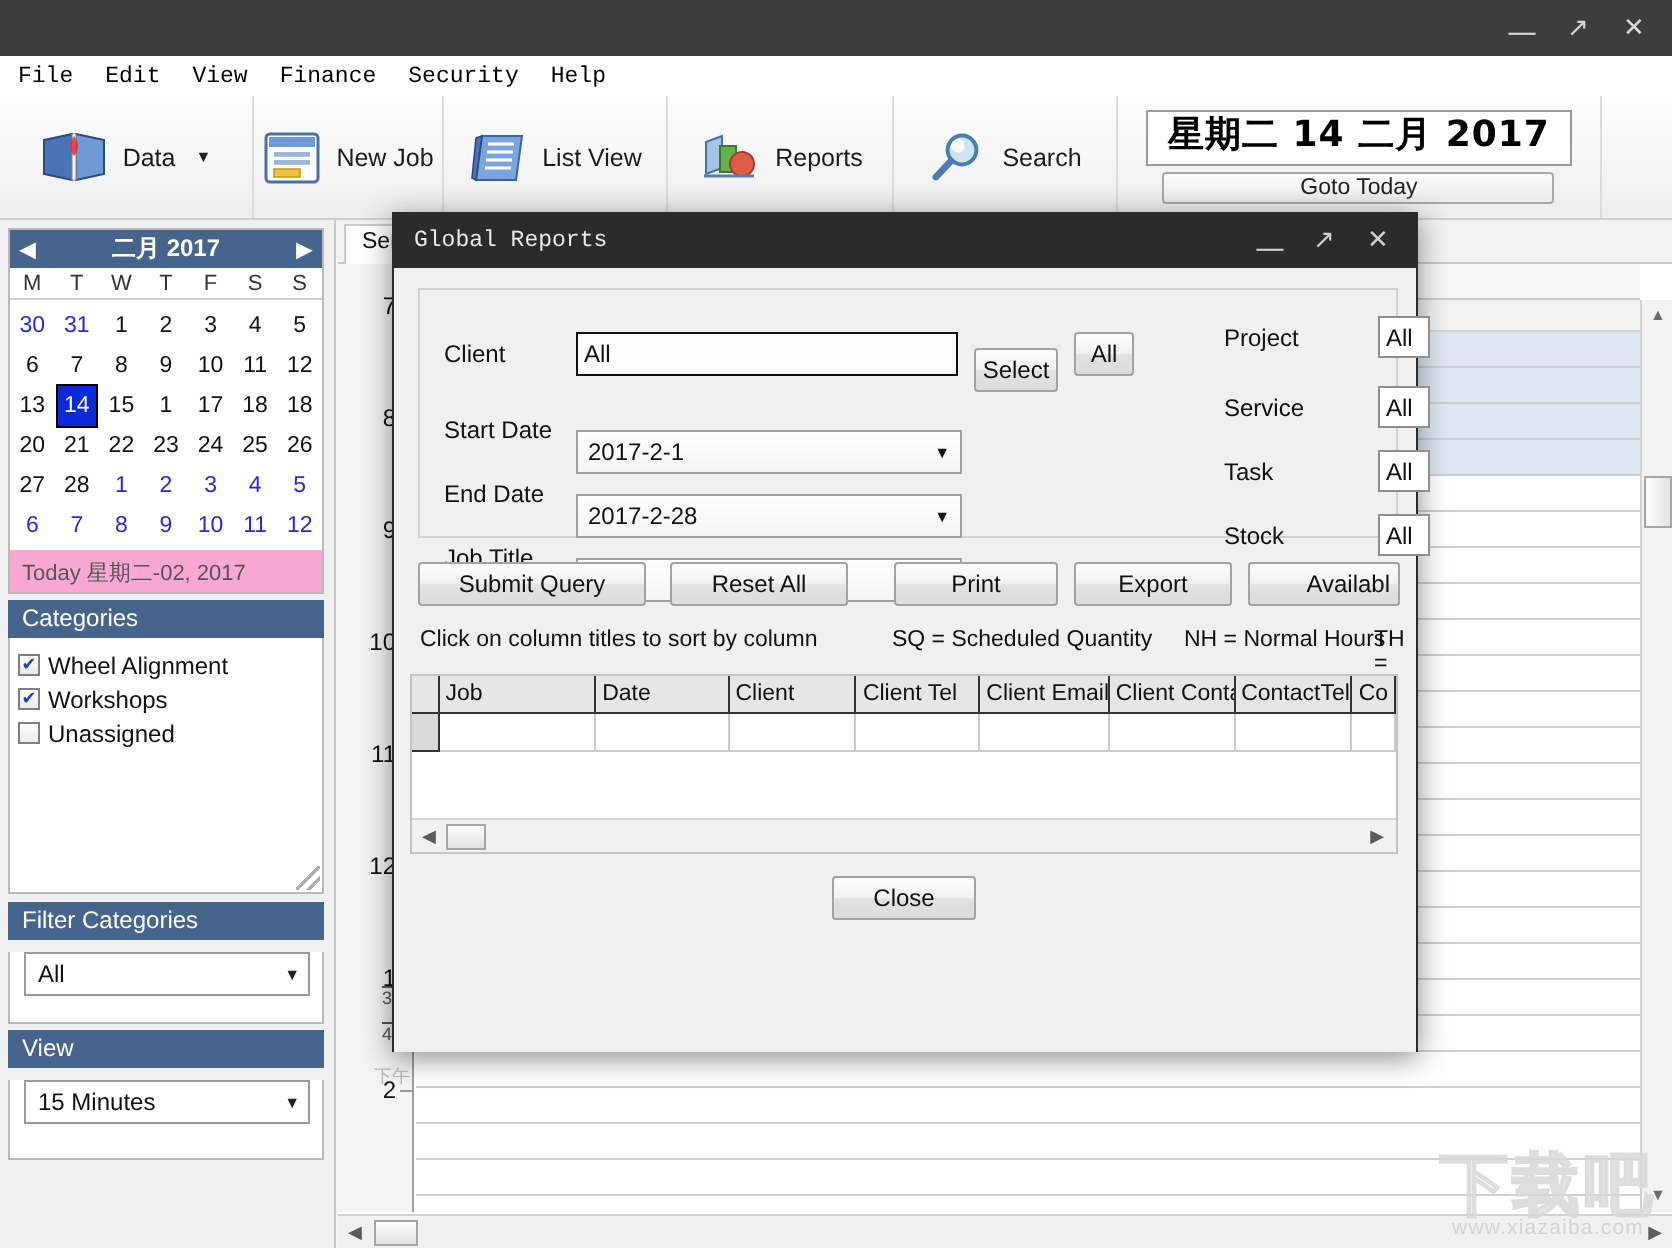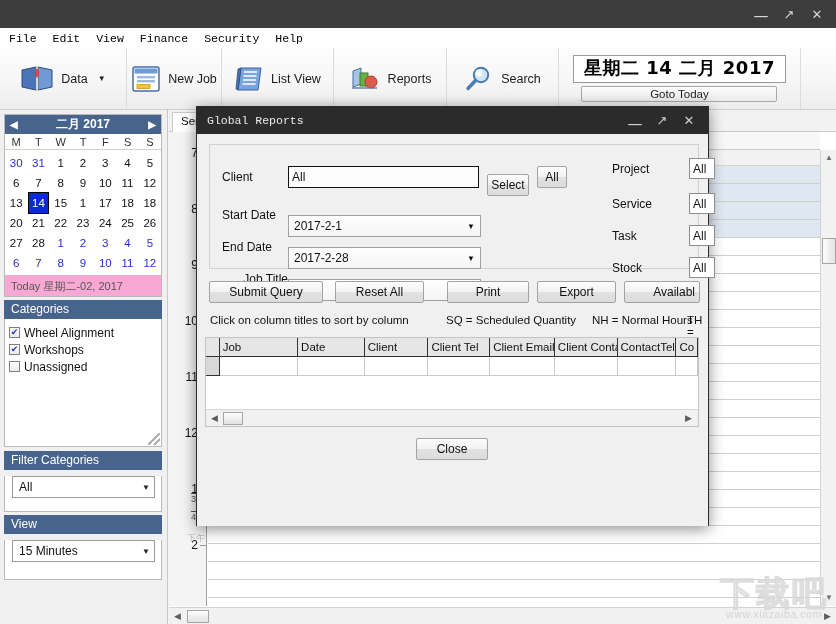--- a/index.html
+++ b/index.html
@@ -651,21 +651,21 @@
         </div>
 
         <div class="frow" style="top:80px;">
           <span class="flabel">End Date</span>
           <span class="combo" style="width:193px;">
             <span>2017-2-28</span>
             <span class="combo-caret">▼</span>
           </span>
         </div>
 
-        <div class="frow" style="top:112px;text-align:right;">
+        <div class="frow" style="top:112px;">
           <span class="flabel">Job Title</span>
           <span class="combo" style="width:193px;">
             <span>All</span>
             <span class="combo-caret">▼</span>
           </span>
         </div>
 
         <div class="frow" style="top:13px; left:402px;">
           <span class="rlabel" style="width:45px;">Project</span>
           <span class="rbox" style="margin-left:32px;">All</span>

